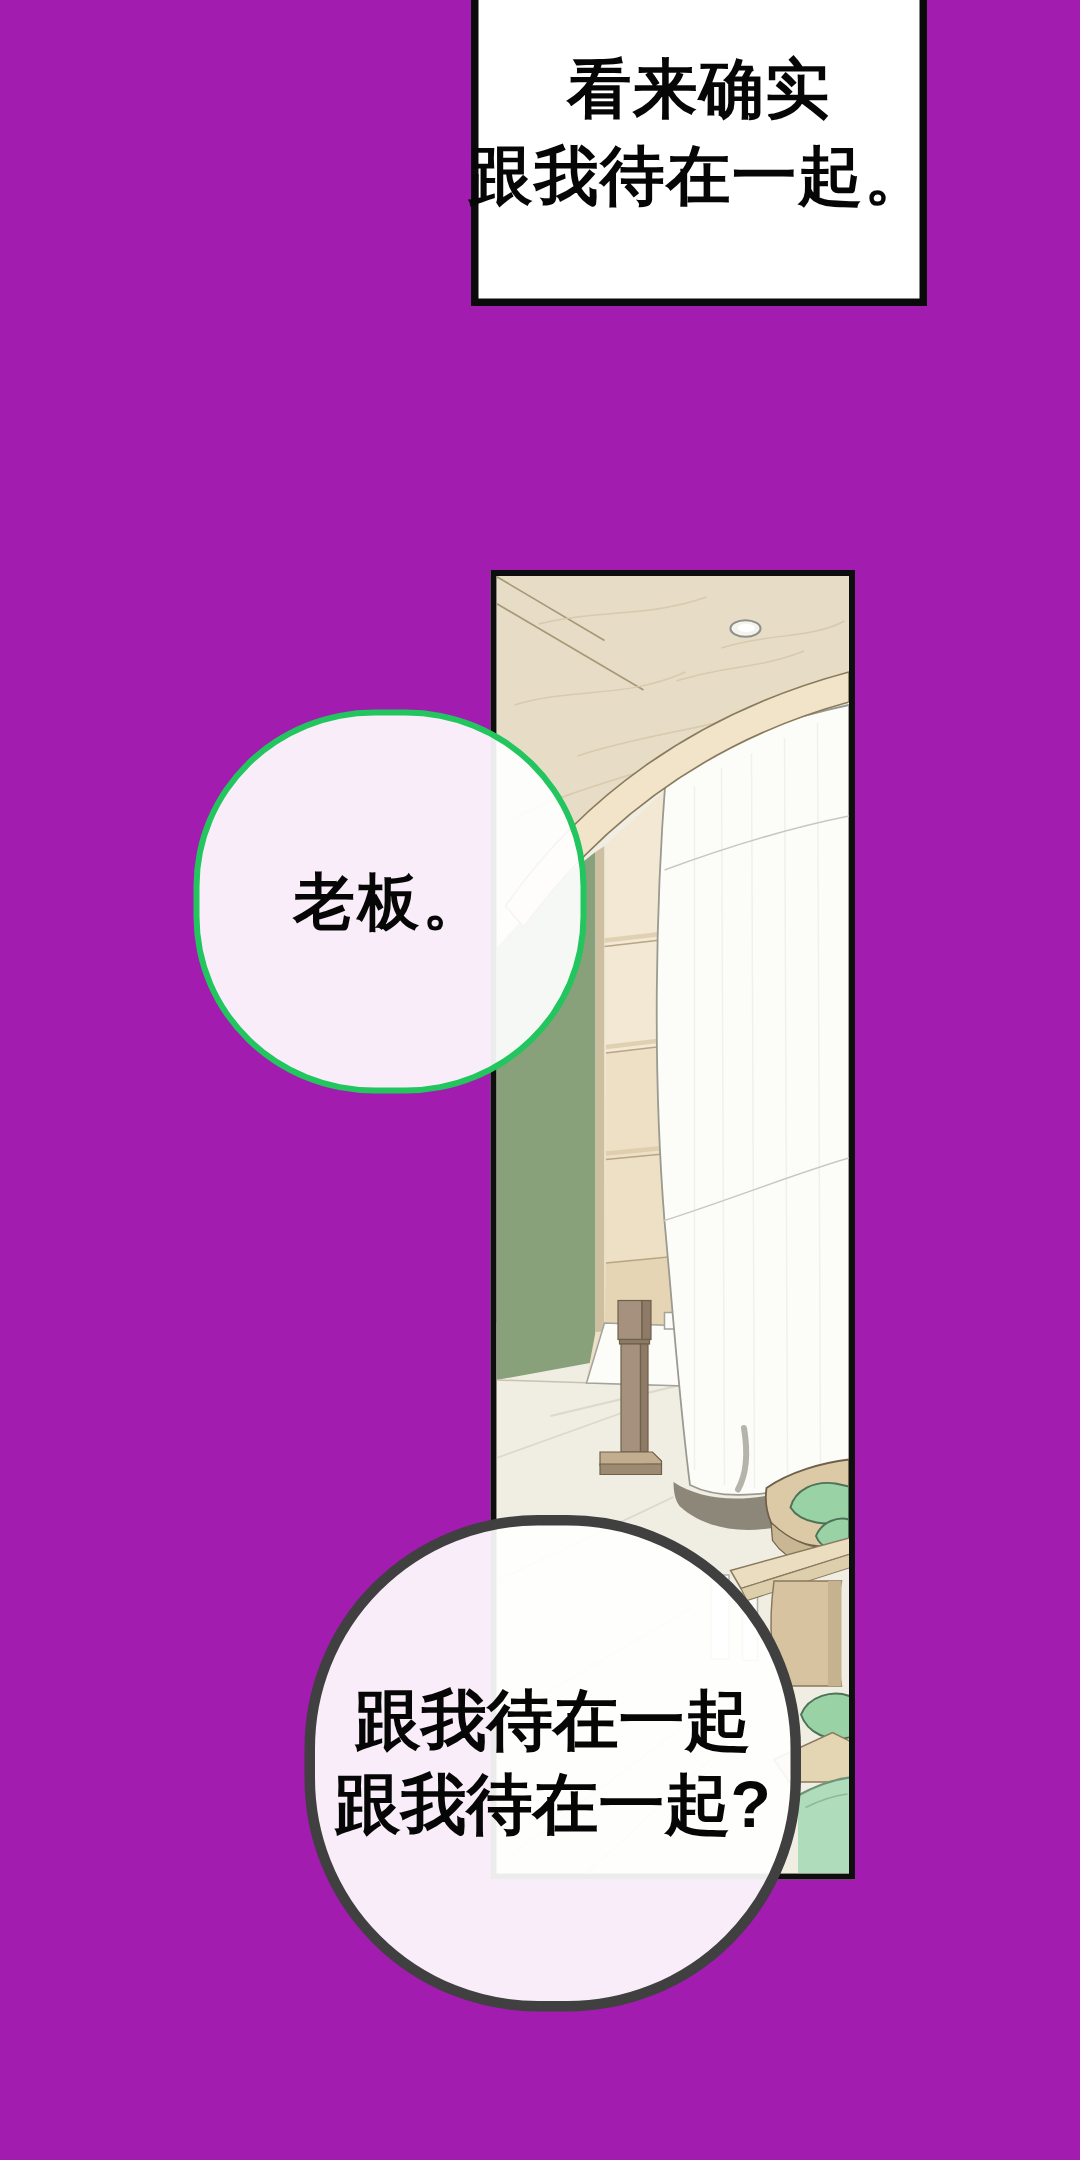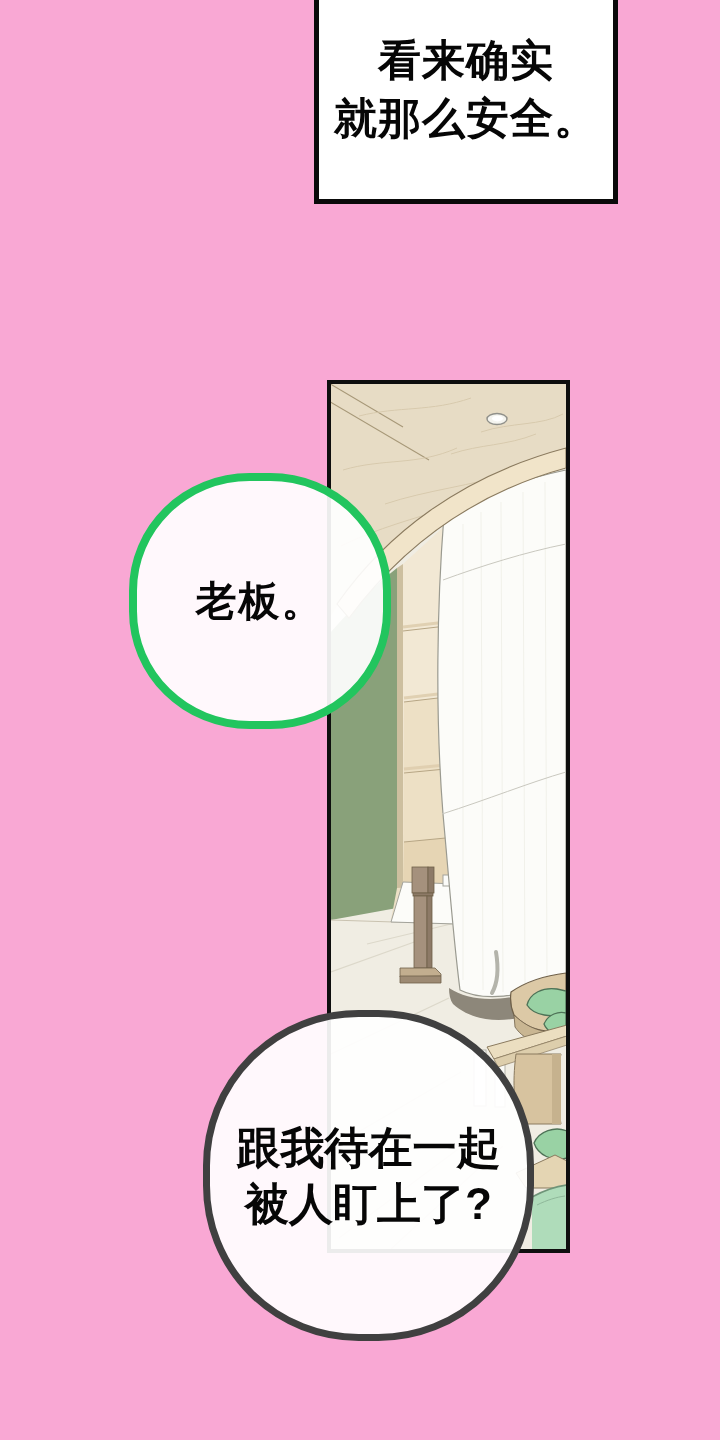--- a/index.html
+++ b/index.html
@@ -1,17 +1,17 @@
 <!DOCTYPE html>
 <html><head>
 <meta charset="utf-8">
 <style>
   html,body{margin:0;padding:0;background:#ffffff;}
   #stage{
-    position:relative;width:720px;height:1440px;overflow:hidden;background:#f9a8d4;
+    position:relative;width:720px;height:1440px;overflow:hidden;background:#a21caf;
     font-family:"Liberation Sans","DejaVu Sans",sans-serif;color:#060606;
   }
   
   .narration{
     position:absolute;left:314px;top:-44px;width:304px;height:248px;
     background:#ffffff;border:5px solid #0a0a0a;box-sizing:border-box;
     display:flex;flex-direction:column;justify-content:flex-end;align-items:center;
     padding-bottom:52px;
   }
   .narration .line{
@@ -24,39 +24,39 @@
     border:4px solid #0e0e0e;box-sizing:border-box;background:#f0ede3;overflow:hidden;
   }
   .panel svg{display:block;}
   
   .bubble{
     position:absolute;box-sizing:border-box;background:rgba(255,255,255,0.92);
     display:flex;flex-direction:column;justify-content:center;align-items:center;
   }
   .bubble-boss{
     left:129px;top:473px;width:262px;height:256px;
-    border:8px solid #22c55e;border-radius:46%;
+    border:4px solid #22c55e;border-radius:46%;
   }
   .bubble-boss .line{font-size:41px;font-weight:700;letter-spacing:2px;white-space:nowrap;}
   .bubble-question{
     left:203px;top:1010px;width:331px;height:331px;
     border:7px solid #404040;border-radius:47%;
   }
   .bubble-question .line{
     font-size:44px;line-height:56px;font-weight:700;white-space:nowrap;text-align:center;
   }
 </style>
 </head>
 <body>
 
 <div id="stage">
 
   <div class="narration">
     <div class="line">看来确实</div>
-    <div class="line">就那么安全。</div>
+    <div class="line">跟我待在一起。</div>
   </div>
 
   <div class="panel">
     <svg width="235" height="865" viewBox="0 0 235 865">
 
       <rect x="0" y="498" width="235" height="367" fill="#f0ede3"></rect>
 
       <path d="M0,0 H235 V66 C130,92 55,150 6,222 L0,232 Z" fill="#e7dcc5"></path>
       <g stroke="#a79878" stroke-width="1.1" fill="none">
         <path d="M-4,16 L98,76"></path>
@@ -164,16 +164,16 @@
       <path d="M206,821 C216,816 226,813 234,812" stroke="#8fb89a" stroke-width="1" fill="none"></path>
     </svg>
   </div>
 
   <div class="bubble bubble-boss">
     <div class="line">老板。</div>
   </div>
 
   <div class="bubble bubble-question">
     <div class="line">跟我待在一起</div>
-    <div class="line">被人盯上了?</div>
+    <div class="line">跟我待在一起?</div>
   </div>
 
 </div>
 
 </body></html>

